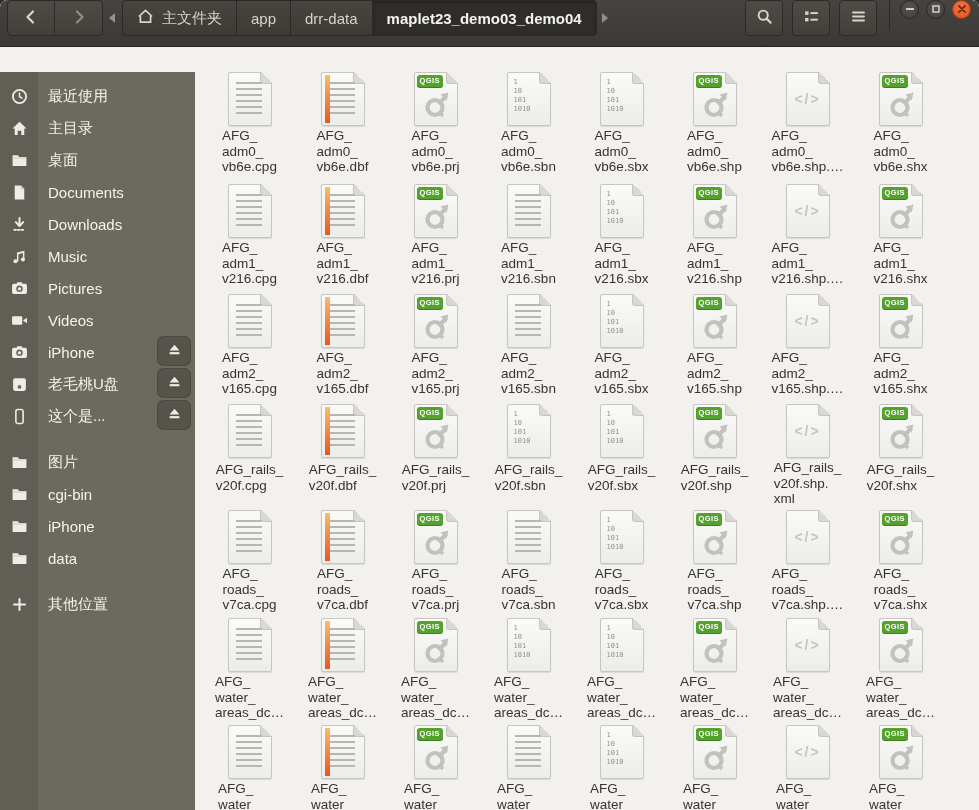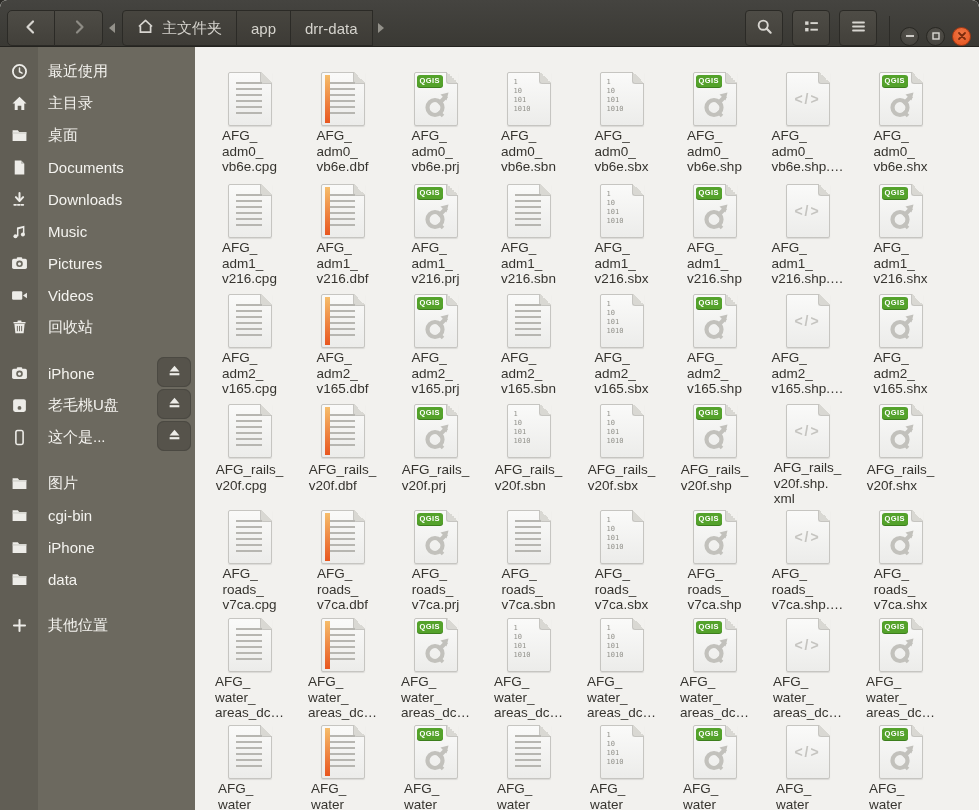--- a/index.html
+++ b/index.html
@@ -1,21 +1,21 @@
 <!DOCTYPE html>
 <html><head>
 <meta charset="utf-8">
 <style>
   * { margin:0; padding:0; box-sizing:border-box; }
   html,body { width:979px; height:810px; background:#2c2b27; font-family:"Liberation Sans","DejaVu Sans",sans-serif; }
   .window { width:979px; height:810px; overflow:hidden; position:relative; border-radius:7px 7px 0 0; background:#f2f1ee; }
 
   
   .headerbar { height:47px; background:linear-gradient(#454440,#3a3934); border-bottom:1px solid #24231f;
-    display:flex; align-items:flex-end; padding:0 8px 0 7px; border-radius:7px 7px 0 0; }
+    display:flex; align-items:flex-start; padding:0 8px 0 7px; border-radius:7px 7px 0 0; }
   .nav-pair { display:flex; height:36px; }
   .nav-btn { width:48px; height:36px; background:linear-gradient(#4e4c46,#42403a); border:1px solid #2b2a26;
     display:flex; align-items:center; justify-content:center; }
   .nav-btn.back { border-radius:5px 0 0 5px; }
   .nav-btn.fwd  { border-radius:0 5px 5px 0; border-left:none; }
   .crumb-scroll { width:17px; height:36px; display:flex; align-items:center; justify-content:center; background:transparent; border:none; }
   .tri-l { width:0; height:0; border-top:5px solid transparent; border-bottom:5px solid transparent; border-right:6px solid #93918a; }
   .tri-r { width:0; height:0; border-top:5px solid transparent; border-bottom:5px solid transparent; border-left:6px solid #93918a; }
   .crumbs { display:flex; height:36px; margin-left:2px; }
   .crumb { height:36px; display:flex; align-items:center; gap:8px; padding:0 14px;
@@ -29,21 +29,21 @@
     border:1px solid #2b2a26; border-radius:4px; display:flex; align-items:center; justify-content:center; }
   .wc-sep { width:1px; height:30px; background:#2c2b27; margin:0 10px 0 12px; }
   .wc { display:flex; align-items:center; gap:7px; }
   .wc-btn { width:19px; height:19px; border-radius:50%; display:flex; align-items:center; justify-content:center;
     background:radial-gradient(circle at 50% 35%,#55534d,#413f3a); border:1px solid #292823; }
   .wc-btn.close { background:radial-gradient(circle at 50% 35%,#f07746,#e3511c); border:1px solid #a83a14; }
 
   
   .app-body { display:flex; height:763px; }
   .sidebar { width:195px; flex:none; background:linear-gradient(to right,#615e55 0,#615e55 38px,#6c695f 38px);
-    padding-top:8px; overflow:hidden; }
+    padding-top:8px; overflow:hidden;margin-top:25px; }
   .side-item { height:32px; display:flex; align-items:center; position:relative; }
   .side-item.section-end { margin-bottom:14px; }
   .side-ico { width:38px; display:flex; align-items:center; justify-content:center; flex:none; }
   .side-label { color:#f4f3ef; font-size:15px; margin-left:10px; white-space:nowrap; overflow:hidden; }
   .eject { position:absolute; right:4px; top:0; width:34px; height:30px; background:#56534b;
     border-radius:7px; display:flex; align-items:center; justify-content:center; box-shadow:inset 0 0 0 1px #4b4942; }
 
   .content { flex:1; background:#f2f1ee; overflow:hidden; padding-top:8px; }
   .frow { display:flex; padding-left:8px; }
   .fcell { width:93px; flex:none; display:flex; flex-direction:column; align-items:center; padding-top:4px; }
@@ -103,20 +103,23 @@
               <path d="M1.8 8 8 2.2 14.2 8" fill="none" stroke="#d7d5d0" stroke-width="1.6" stroke-linejoin="round"></path>
             </svg></span>
         <span>主文件夹</span>
       </button>
       <button class="crumb">
         <span>app</span>
       </button>
       <button class="crumb">
         <span>drr-data</span>
       </button>
+      <button class="crumb active">
+        <span>maplet23_demo03_demo04</span>
+      </button>
     </div>
 
     <button class="crumb-scroll">
         <span class="tri-r"></span>
       </button>
 
     <div class="spacer"></div>
 
     <button class="hb-icon-btn">
       <span><svg width="17" height="17" viewBox="0 0 16 16">
@@ -231,31 +234,20 @@
         </div>
         <div class="side-item">
           <span class="side-ico">
             <svg width="17" height="17" viewBox="0 0 16 16" fill="#edece8">
               <rect x="1" y="4" width="9.6" height="8" rx="1.2"></rect>
               <path d="M11.3 8 15 5.3v5.4z"></path>
             </svg>
           </span>
           <span class="side-label">Videos</span>
         </div>
-        <div class="side-item section-end">
-          <span class="side-ico">
-            <svg width="17" height="17" viewBox="0 0 16 16" fill="#edece8">
-              <path d="M3.2 4.8h9.6l-.9 8.7H4.1z"></path>
-              <rect x="2.2" y="2.9" width="11.6" height="1.3" rx="0.6"></rect>
-              <rect x="6" y="1.4" width="4" height="1.5" rx="0.7"></rect>
-              <path d="M6 6.5v5M8 6.5v5M10 6.5v5" stroke="#6c695f" stroke-width="0.9"></path>
-            </svg>
-          </span>
-          <span class="side-label">回收站</span>
-        </div>
         <div class="side-item">
           <span class="side-ico">
             <svg width="17" height="17" viewBox="0 0 16 16">
               <rect x="1" y="3.6" width="14" height="9.6" rx="1.6" fill="#edece8"></rect>
               <rect x="5.4" y="2" width="5.2" height="2.2" rx="1" fill="#edece8"></rect>
               <circle cx="8" cy="8.3" r="3.1" fill="#6c695f"></circle>
               <circle cx="8" cy="8.3" r="1.5" fill="#edece8"></circle>
             </svg>
           </span>
           <span class="side-label">iPhone</span>

